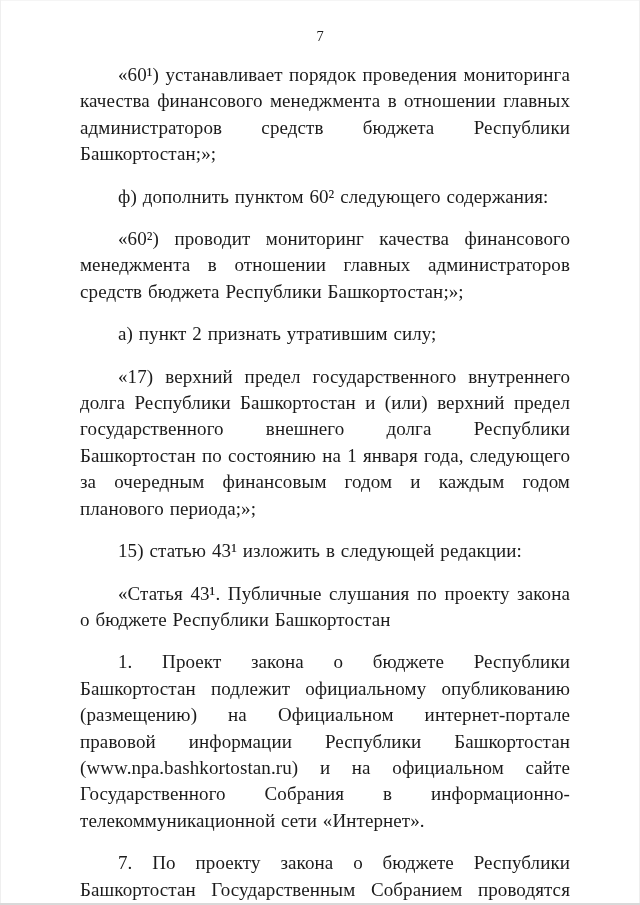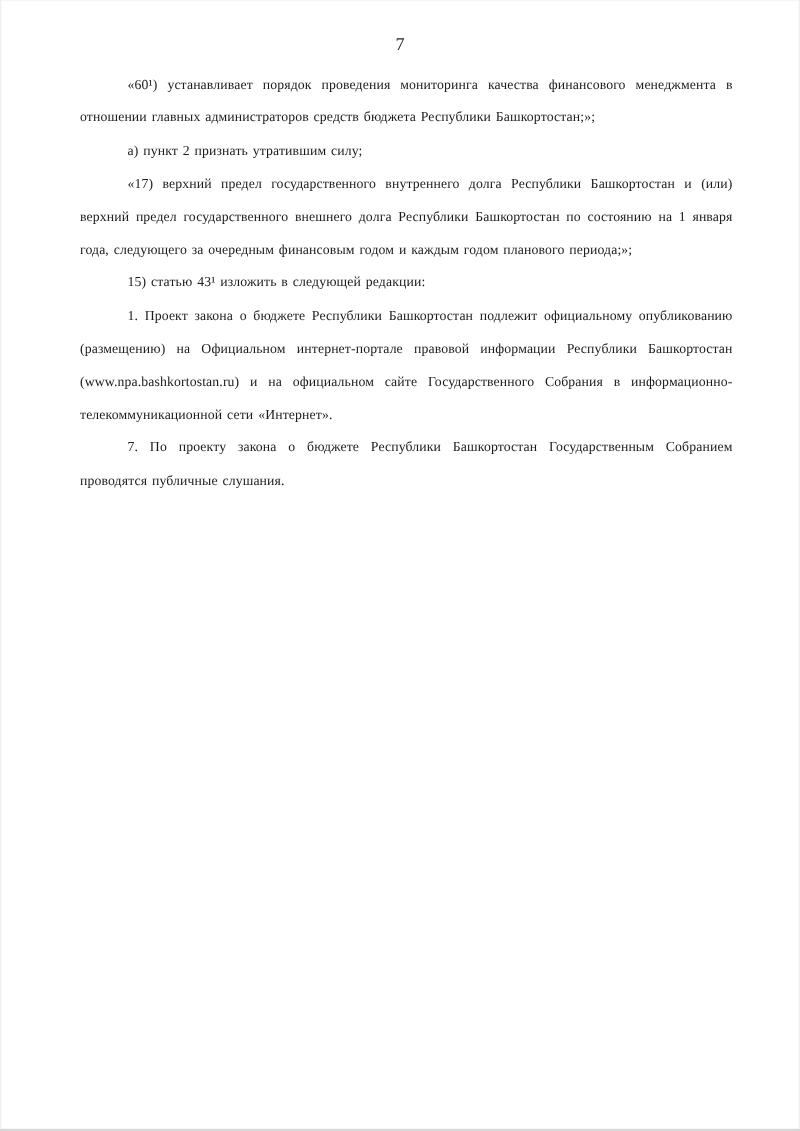--- a/index.html
+++ b/index.html
@@ -23,37 +23,40 @@
     padding-top: 26px;
     text-align: center;
     font-size: 14.5px;
     line-height: 20px;
   }
   .content {
     margin-top: 9px;
     padding: 0 54px 0 64px;
   }
   .para {
-    margin: 0;
-    font-size: 11px;
+    margin: 16px;
+    font-size: 19px;
     line-height: 26.4px;
     text-align: justify;
     text-align-last: left;
     text-indent: 38px;
     letter-spacing: 0.1px;
     word-spacing: 1px;
     font-family: Liberation Serif, serif;
   }
 </style>
 </head>
 <body>
 
 <div class="page">
   <div class="page-number">7</div>
   <div class="content">
     <p class="para">«60¹) устанавливает порядок проведения мониторинга качества финансового менеджмента в отношении главных администраторов средств бюджета Республики Башкортостан;»;</p>
+    <p class="para">ф) дополнить пунктом 60² следующего содержания:</p>
+    <p class="para">«60²) проводит мониторинг качества финансового менеджмента в отношении главных администраторов средств бюджета Республики Башкортостан;»;</p>
     <p class="para">а) пункт 2 признать утратившим силу;</p>
     <p class="para">«17) верхний предел государственного внутреннего долга Республики Башкортостан и (или) верхний предел государственного внешнего долга Республики Башкортостан по состоянию на 1 января года, следующего за очередным финансовым годом и каждым годом планового периода;»;</p>
     <p class="para">15) статью 43¹ изложить в следующей редакции:</p>
+    <p class="para">«Статья 43¹. Публичные слушания по проекту закона о бюджете Республики Башкортостан</p>
     <p class="para">1. Проект закона о бюджете Республики Башкортостан подлежит официальному опубликованию (размещению) на Официальном интернет-портале правовой информации Республики Башкортостан (www.npa.bashkortostan.ru) и на официальном сайте Государственного Собрания в информационно-телекоммуникационной сети «Интернет».</p>
     <p class="para">7. По проекту закона о бюджете Республики Башкортостан Государственным Собранием проводятся публичные слушания.</p>
   </div>
 </div>
 
 </body></html>

